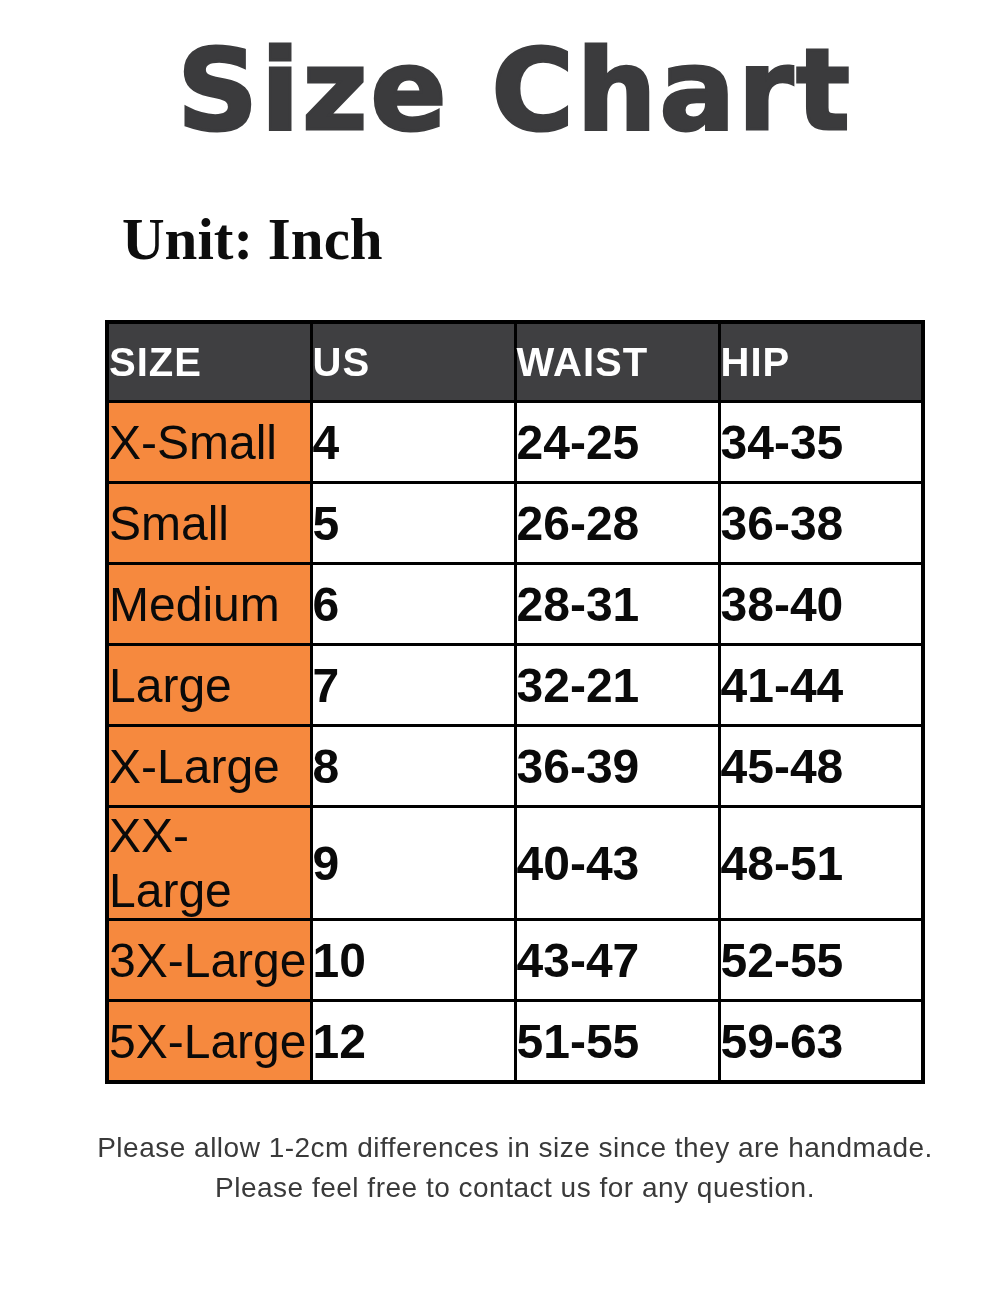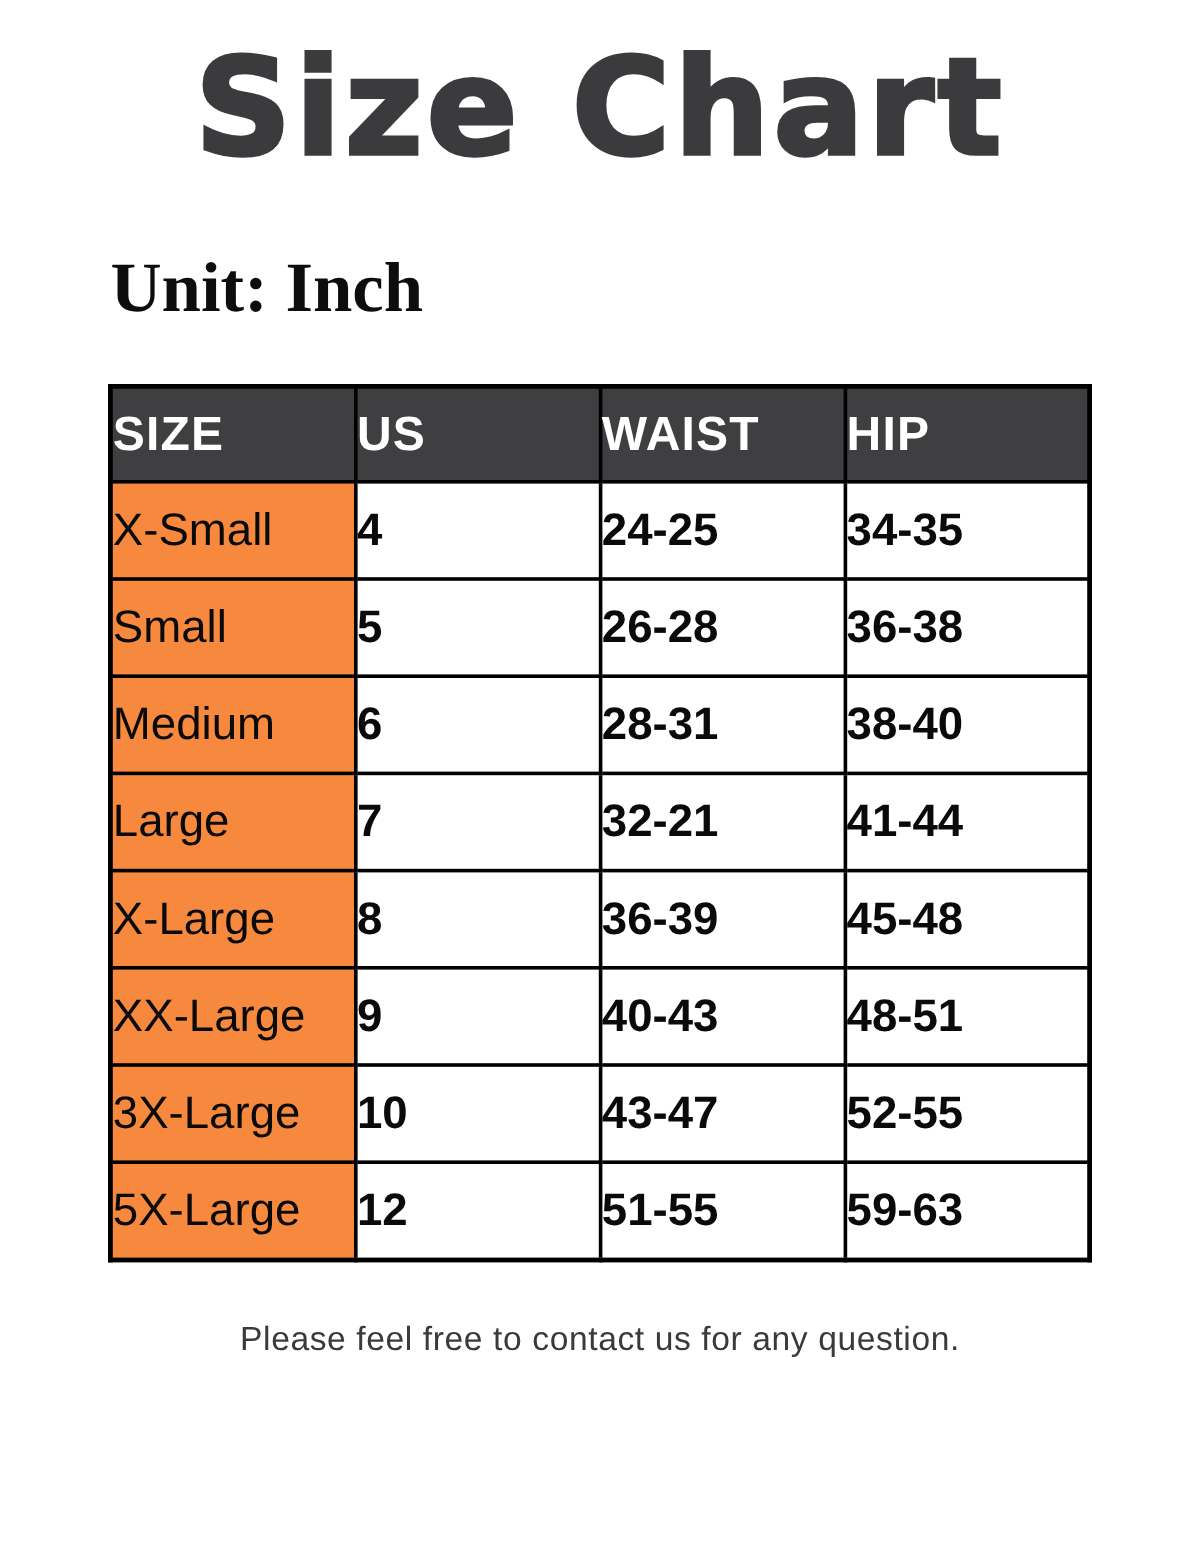--- a/index.html
+++ b/index.html
@@ -16,20 +16,21 @@
     background: #ffffff;
   }
   .page {
     position: relative;
     width: 1000px;
     height: 1300px;
     margin: 0 auto;
     background: #ffffff;
     overflow: hidden;
     font-family: "Liberation Sans", sans-serif;
+    padding-left: 30px;
   }
   .title {
     margin: 26px 0 0 0;
     text-align: center;
     font-family: "DejaVu Sans", sans-serif;
     font-weight: bold;
     font-size: 112px;
     line-height: 1.15;
     letter-spacing: 3px;
     color: var(--title-color, #3B3B3D);
@@ -60,21 +61,21 @@
     height: 80px;
     background: var(--header-bg, #3F3F41);
     color: #ffffff;
     font-size: 40px;
     font-weight: bold;
     letter-spacing: 1px;
   }
   table.size-table td {
     height: 81px;
     color: var(--cell-text, #0a0a0a);
-    font-size: 38px;
+    font-size: 48px;
     font-weight: bold;
     background: #ffffff;
   }
   table.size-table td.size-cell {
     background: var(--accent-orange, #F6893E);
     font-weight: normal;
   }
   .footer {
     margin-top: 44px;
     text-align: center;
@@ -148,16 +149,17 @@
       <tr>
         <td class="size-cell">5X-Large</td>
         <td>12</td>
         <td>51-55</td>
         <td>59-63</td>
       </tr>
     </tbody>
   </table>
 
   <div class="footer">
+    <div>Please allow 1-2cm differences in size since they are handmade.</div>
     <div>Please feel free to contact us for any question.</div>
   </div>
 
 </div>
 
 </body></html>

